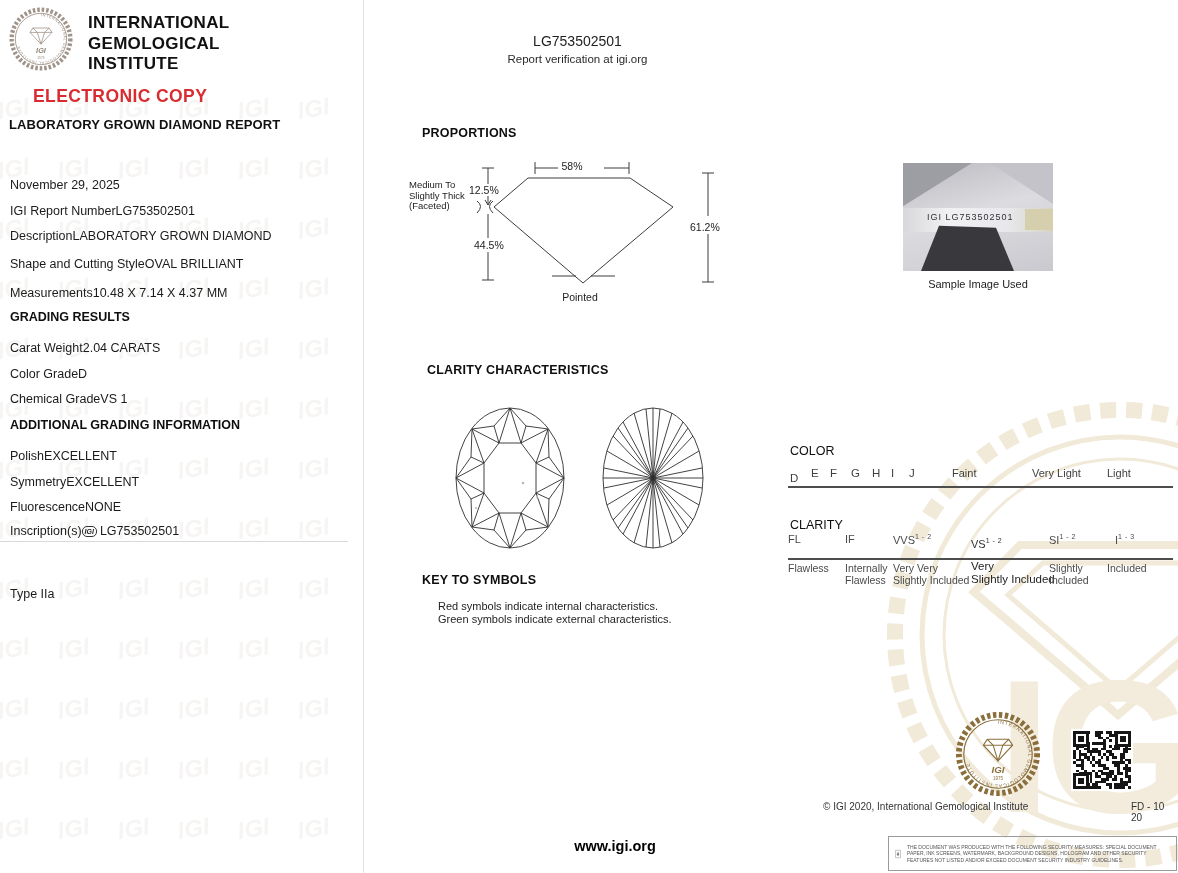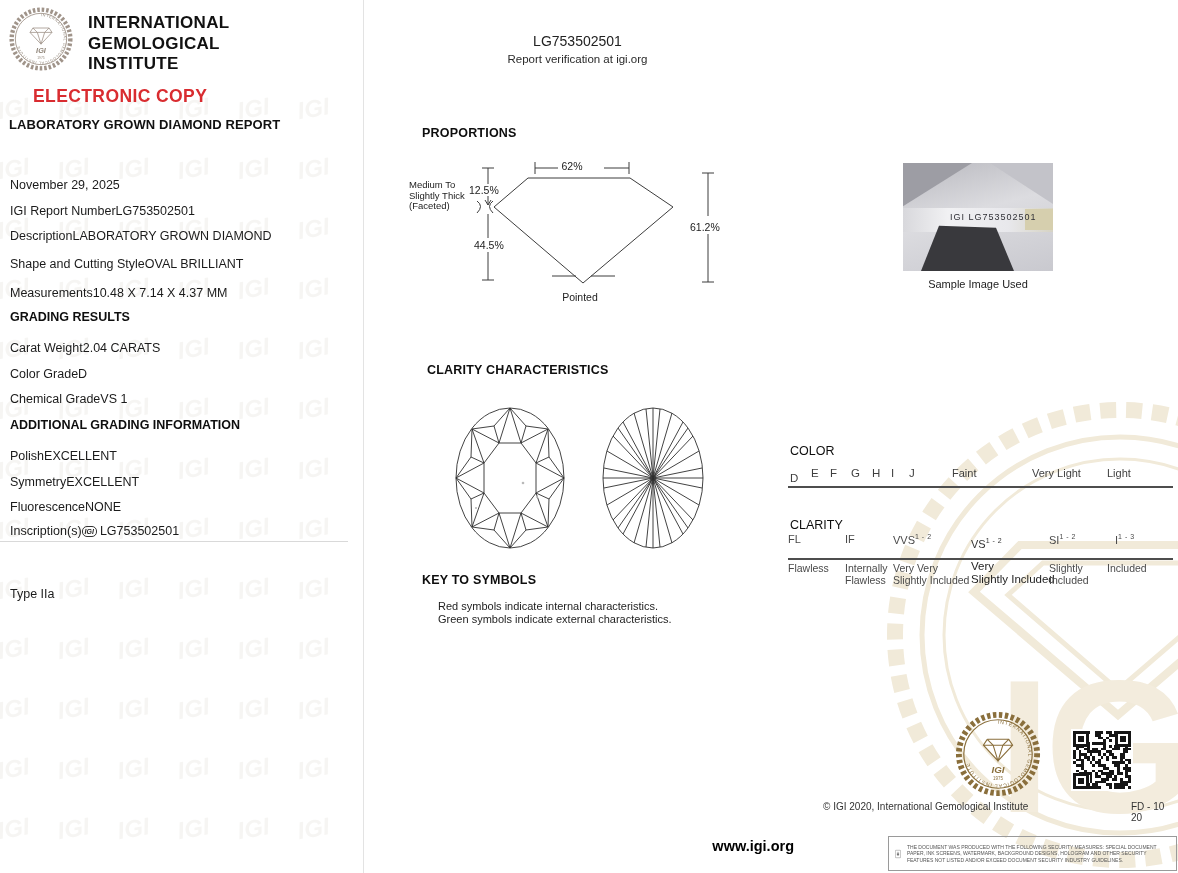--- a/index.html
+++ b/index.html
@@ -44,39 +44,39 @@
          background:linear-gradient(165deg,#b9b9bf 0%,#dcdce0 45%,#c9c9cf 100%);}
   .ph-band{position:absolute;left:0;top:42%;width:100%;height:22%;
            background:linear-gradient(90deg,#d8d8dc,#f1f1f3 30%,#e8e8ec 70%,#d6d3c4);}
   .ph-tl{position:absolute;left:0;top:0;width:100%;height:100%;
          background:#9d9da4;clip-path:polygon(0 0,46% 0,0 40%);}
   .ph-tr{position:absolute;left:0;top:0;width:100%;height:100%;
          background:#c3c3c9;clip-path:polygon(58% 0,100% 0,100% 38%);}
   .ph-dark{position:absolute;left:0;top:0;width:100%;height:100%;background:#39393d;
            clip-path:polygon(12% 100%,24% 58%,62% 60%,74% 100%);}
   .ph-beige{position:absolute;right:0;top:43%;width:19%;height:19%;background:#d6cfae;}
-  .ph-ins{position:absolute;left:16%;top:45.5%;font-size:9px;letter-spacing:1px;color:#303036;margin-left:23px;}
+  .ph-ins{position:absolute;left:16%;top:45.5%;font-size:9px;letter-spacing:1px;color:#303036;}
   .photo-cap{left:903px;top:278px;width:150px;text-align:center;font-size:11px;color:#222;}
   
   .keyline{position:absolute;left:438px;font-size:11px;color:#1e1e1e;}
   
   .scale-title{position:absolute;left:790px;font-size:12.5px;font-weight:normal;color:#0e0e0e;}
   .scale-line{position:absolute;left:788px;width:385px;height:2px;background:#4d4d4d;}
   .cg{position:absolute;top:467px;font-size:11.5px;color:#3f3f3f;}
   .cg.word{font-size:11px;margin-left:7px;}
   .cg.down{top:472px;}
   .cc{position:absolute;top:533px;font-size:11px;color:#4a4a4a;}
   .cc.down{top:537px;color:#333;}
   .cc .sup{font-size:7px;vertical-align:5px;letter-spacing:.5px;}
   .cd{position:absolute;top:562px;font-size:10.5px;line-height:12px;color:#4a4a4a;}
   .cd.sel{font-size:11.5px;line-height:13px;color:#1e1e1e;top:560px;}
   
   .copyright{left:823px;top:801px;font-size:10px;color:#333;}
   .formcode{left:1131px;top:801px;font-size:10px;color:#333;}
-  .website{left:464px;top:838px;width:330px;text-align:right;font-size:14.5px;font-weight:bold;color:#000;
+  .website{left:450px;top:838px;width:330px;text-align:center;font-size:14.5px;font-weight:bold;color:#000;
            text-decoration:none;display:block;}
   .secbox{left:888px;top:836px;width:287px;height:33px;border:1px solid #9a9a9a;display:flex;align-items:center;}
   .secbox .txt{font-size:5px;line-height:6.5px;color:#555;padding-right:5px;}
   
   #qr{position:absolute;left:1071px;top:729px;width:62px;height:62px;background:#fff;}
   #qr-modules{position:absolute;inset:2px;display:grid;grid-template-columns:repeat(21,1fr);grid-auto-rows:1fr;}
   #qr-modules i{display:block;}
   #qr-modules i.on{background:#151515;}
   .finder{position:absolute;width:16px;height:16px;border:3px solid #151515;background:#fff;box-sizing:border-box;}
   .finder::after{content:"";position:absolute;inset:2px;background:#151515;}
@@ -268,21 +268,21 @@
       <g fill="none" stroke="#3d3d3d" stroke-width="1">
         <path d="M135,18 H158 M135,12 V24 M204,18 H229 M229,12 V24"></path>
         <path d="M128,28 L230,28 L273,57 L183,133 L94,57 Z"></path>
         <path d="M152,126 H176 M191,126 H215"></path>
         <path d="M82,18 H94 M88,18 V34 M88,46 V55 M88,55 L85,50 M88,55 L91,50"></path>
         <path d="M77,51 q7,5 0,12 M93,51 q-7,5 0,12"></path>
         <path d="M88,64 V88 M88,102 V130 M82,130 H94"></path>
         <path d="M302,23 H314 M308,23 V66 M308,84 V132 M302,132 H314"></path>
       </g>
     </svg>
-    <span class="plabel" style="left:552px;top:160px;width:40px;text-align:center">62%</span>
+    <span class="plabel" style="left:552px;top:160px;width:40px;text-align:center">58%</span>
     <span class="plabel" style="left:469px;top:184px">12.5%</span>
     <span class="abs pgirdle pre">Medium To
 Slightly Thick
 (Faceted)</span>
     <span class="plabel" style="left:474px;top:239px">44.5%</span>
     <span class="plabel" style="left:690px;top:221px">61.2%</span>
     <span class="plabel" style="left:552px;top:291px;width:56px;text-align:center">Pointed</span>
 
     <div class="abs photo">
       <div class="ph-tl"></div>

